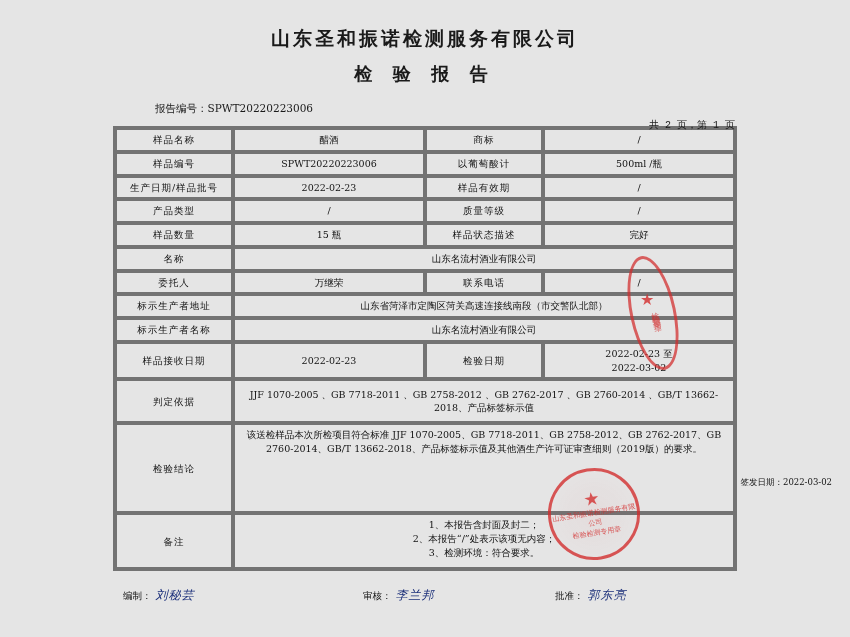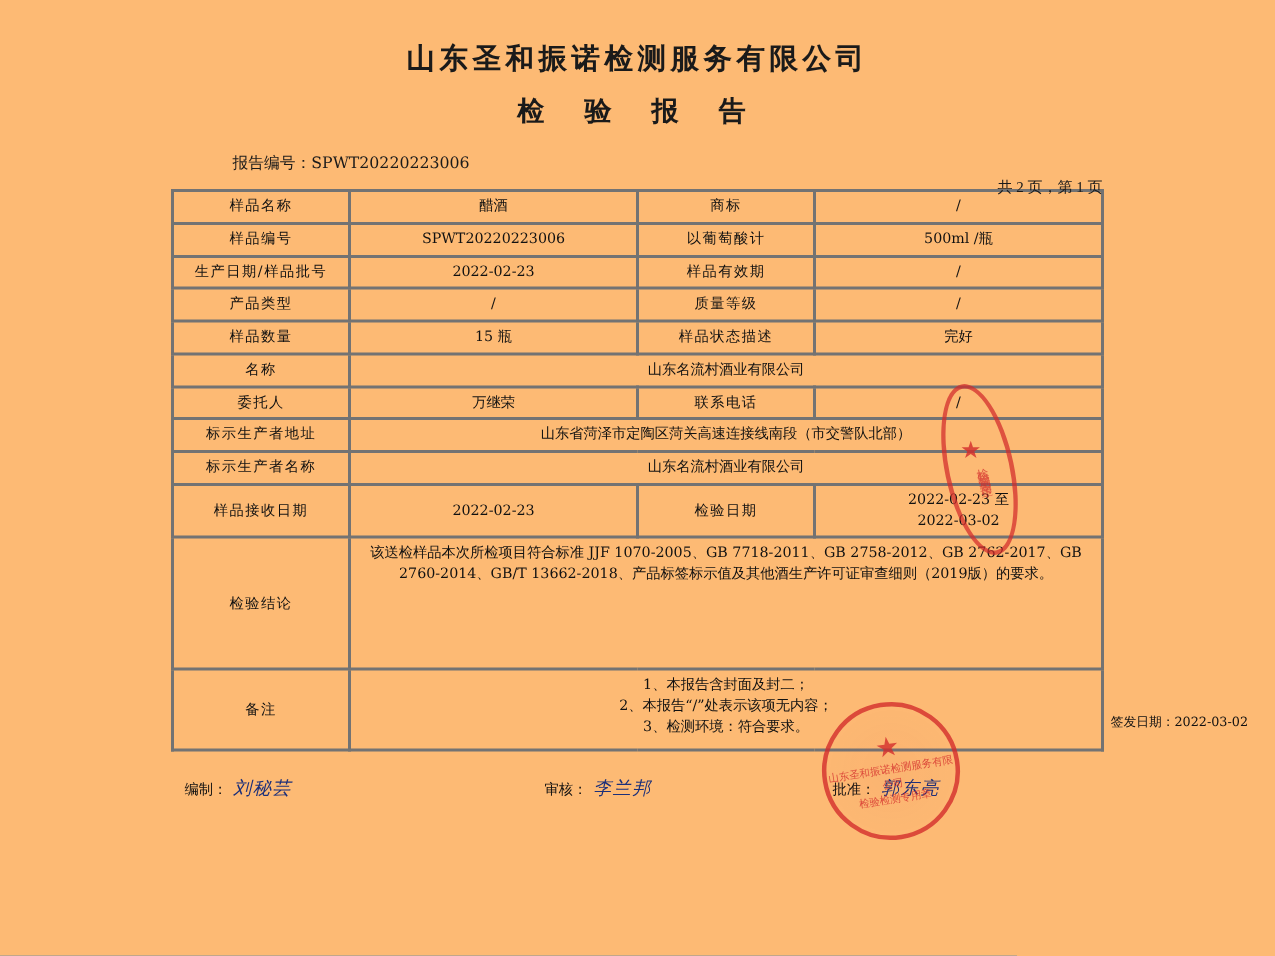--- a/index.html
+++ b/index.html
@@ -18,34 +18,34 @@
     width: 850px;
     height: 637px;
     background: #ffffff;
     box-sizing: border-box;
   }
   .sheet {
     position: absolute;
     left: 0; top: 0;
     width: 850px;
     height: 637px;
-    background: #fdba74;
+    background: #e5e5e5;
   }
   .doc-title {
     text-align: center;
     font-family: "DejaVu Serif", "Liberation Serif", serif;
     font-size: 19px;
     font-weight: bold;
     letter-spacing: 3px;
     color: #1a1a1a;
     padding-top: 26px;
   }
   .doc-subtitle {
     text-align: center;
-    font-family: Liberation Mono, monospace;
+    font-family: Liberation Serif, serif;
     font-size: 18px;
     font-weight: bold;
     letter-spacing: 8px;
     color: #1a1a1a;
     padding-top: 10px;
   }
   .meta-row {
     position: relative;
     width: 620px;
     margin: 16px auto 2px auto;
@@ -59,31 +59,31 @@
     color: #1a1a1a;
     font-family: "DejaVu Serif", "Liberation Serif", serif;
     margin-left: 40px;
   }
   .meta-right {
     position: absolute;
     right: 0;
     top: 16px;
     font-size: 10px;
     color: #1a1a1a;
-    font-family: Liberation Serif, serif;
+    font-family: Liberation Mono, monospace;
   }
   table.report {
     width: 620px;
     margin: 8px auto 0 auto;
     border-collapse: collapse;
     table-layout: fixed;
     font-family: "DejaVu Serif", "Liberation Serif", serif;
   }
   table.report td {
-    border: 2px solid #737373;
+    border: 4px solid #737373;
     font-size: 9.5px;
     color: #111;
     padding: 3px 4px;
     text-align: center;
     vertical-align: middle;
     line-height: 1.45;
   }
   td.lbl {
     letter-spacing: 1px;
   }
@@ -262,20 +262,24 @@
 
         <tr>
           <td class="lbl small">样品接收日期</td>
           <td>2022-02-23</td>
           <td class="lbl">检验日期</td>
           <td class="small" style="white-space:pre-line">2022-02-23 至
 2022-03-02</td>
         </tr>
 
         <tr>
+          <td class="lbl" style="height:34px">判定依据</td>
+          <td colspan="3" class="just tiny">JJF 1070-2005 、GB 7718-2011 、GB 2758-2012 、GB 2762-2017 、GB 2760-2014 、GB/T 13662-2018、产品标签标示值</td>
+        </tr>
+        <tr>
           <td class="lbl" style="height:80px">检验结论</td>
           <td colspan="3" class="just tiny" style="vertical-align:top">该送检样品本次所检项目符合标准 JJF 1070-2005、GB 7718-2011、GB 2758-2012、GB 2762-2017、GB 2760-2014、GB/T 13662-2018、产品标签标示值及其他酒生产许可证审查细则（2019版）的要求。</td>
         </tr>
         <tr>
           <td class="lbl" style="height:46px">备注</td>
           <td colspan="3" class="just tiny" style="white-space:pre-line; vertical-align:top">1、本报告含封面及封二；
 2、本报告“/”处表示该项无内容；
 3、检测环境：符合要求。</td>
         </tr>
       </tbody>

